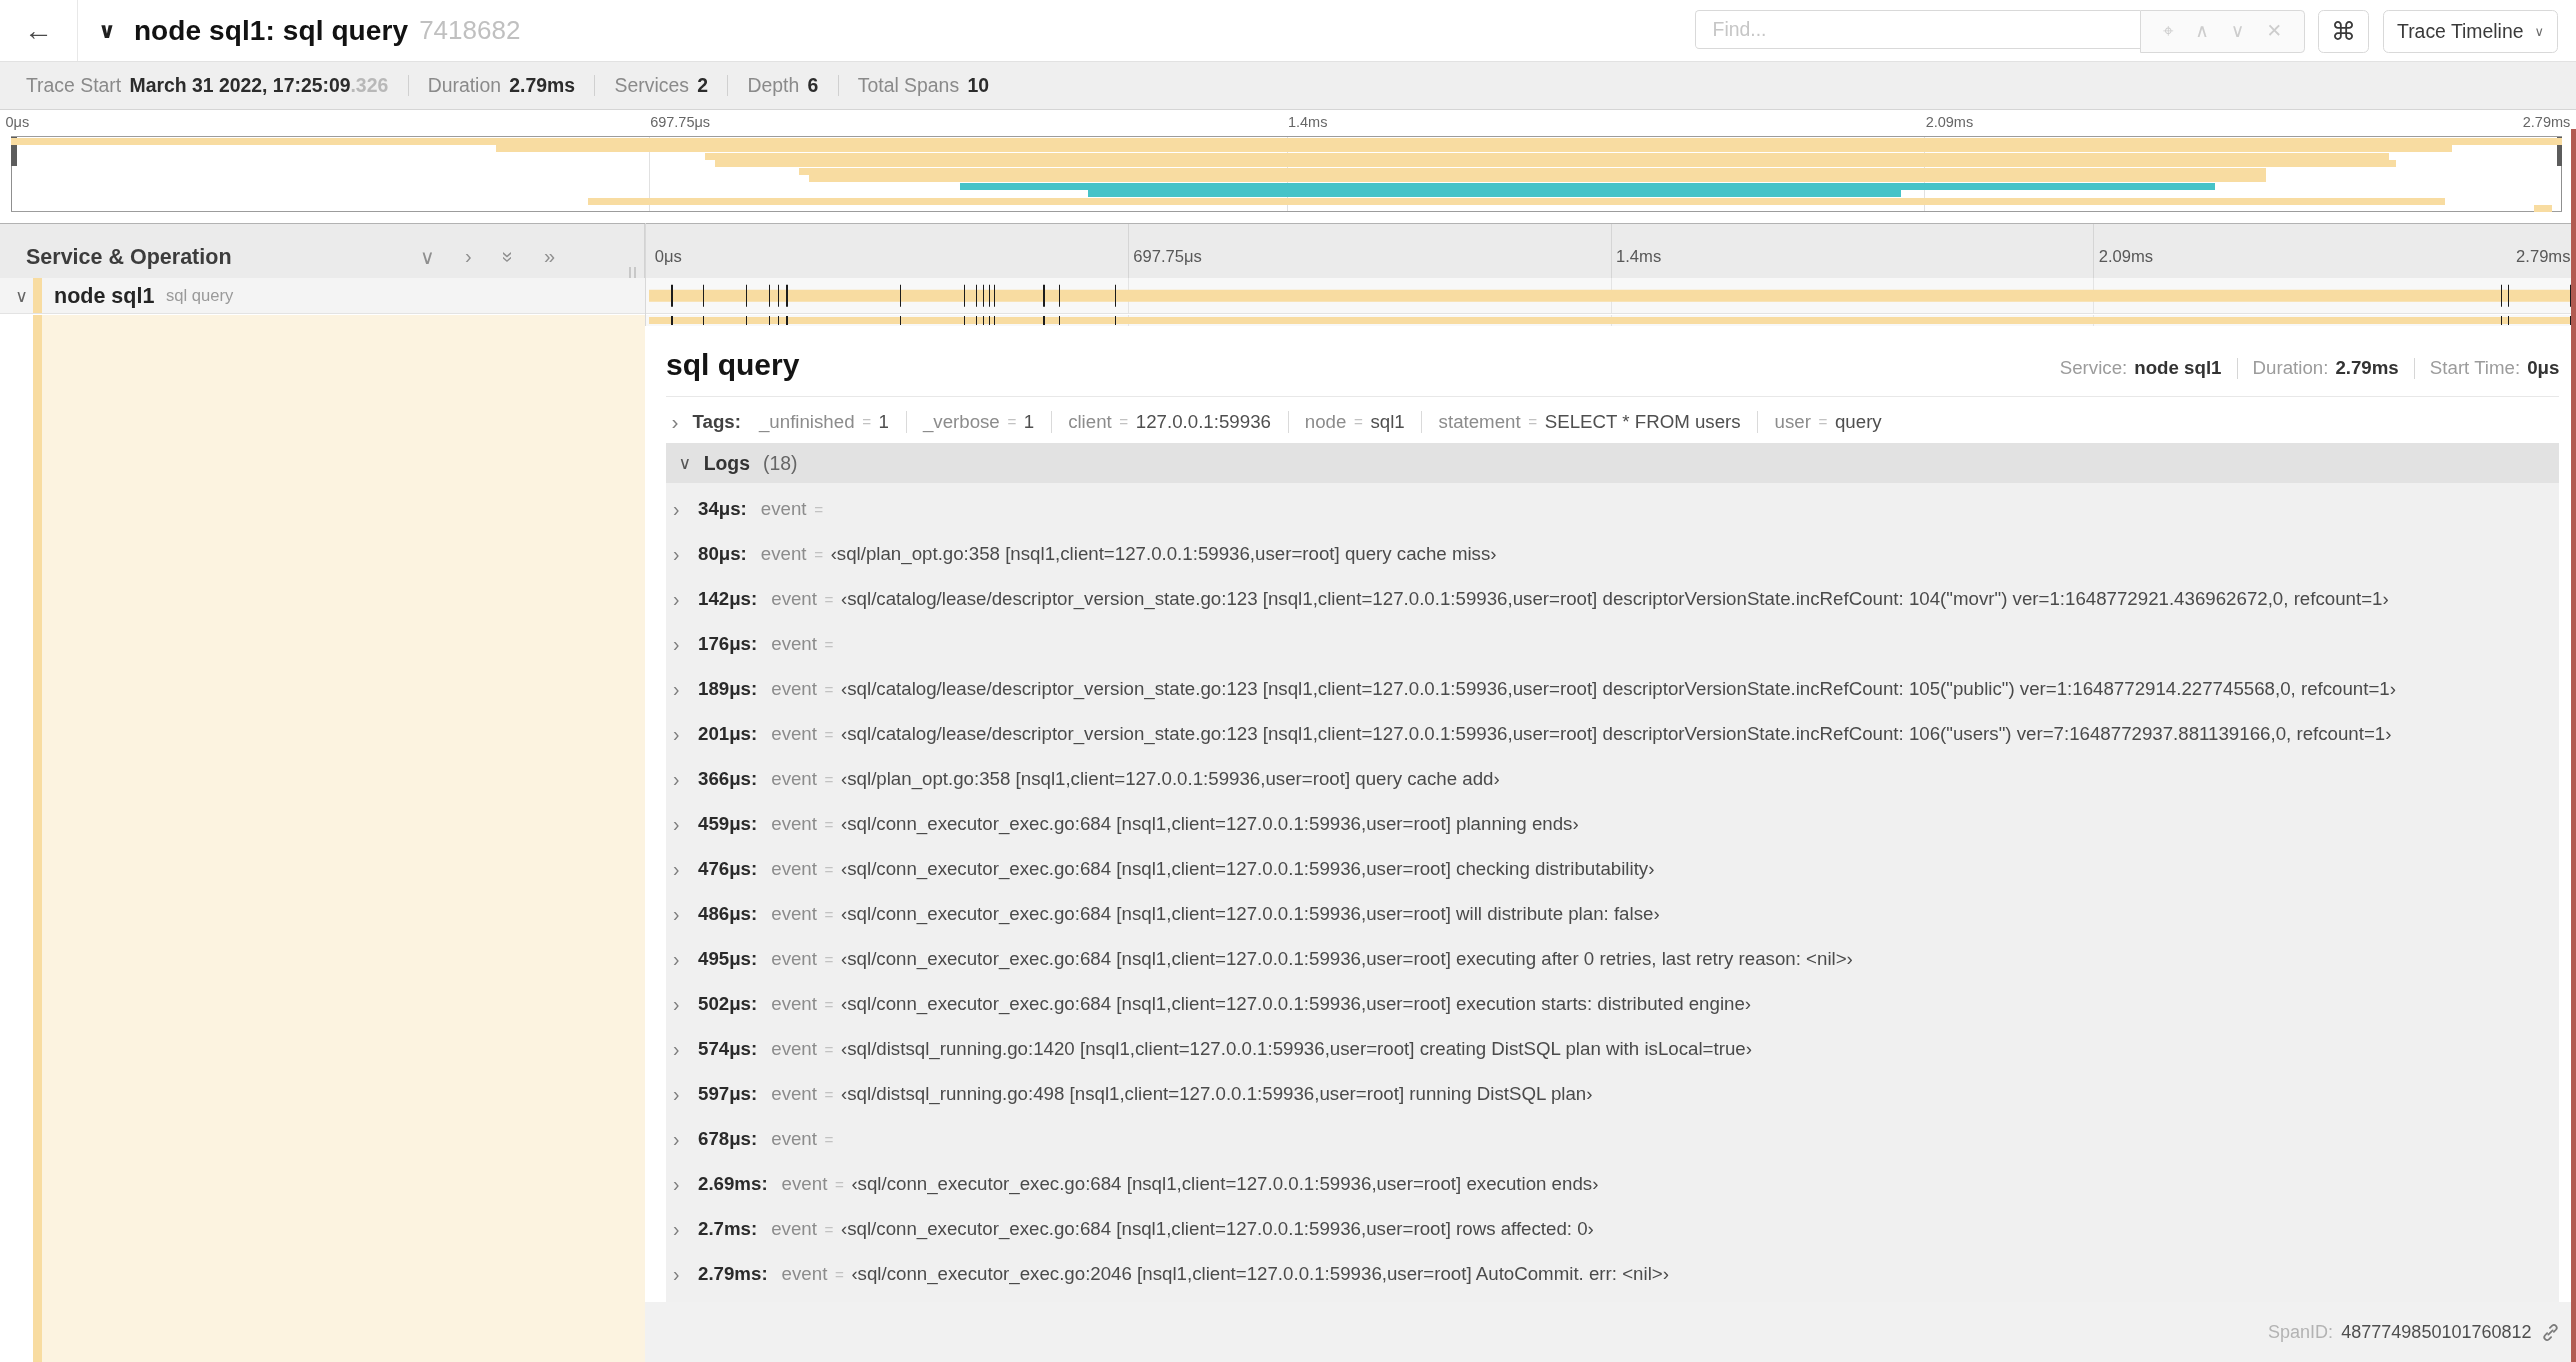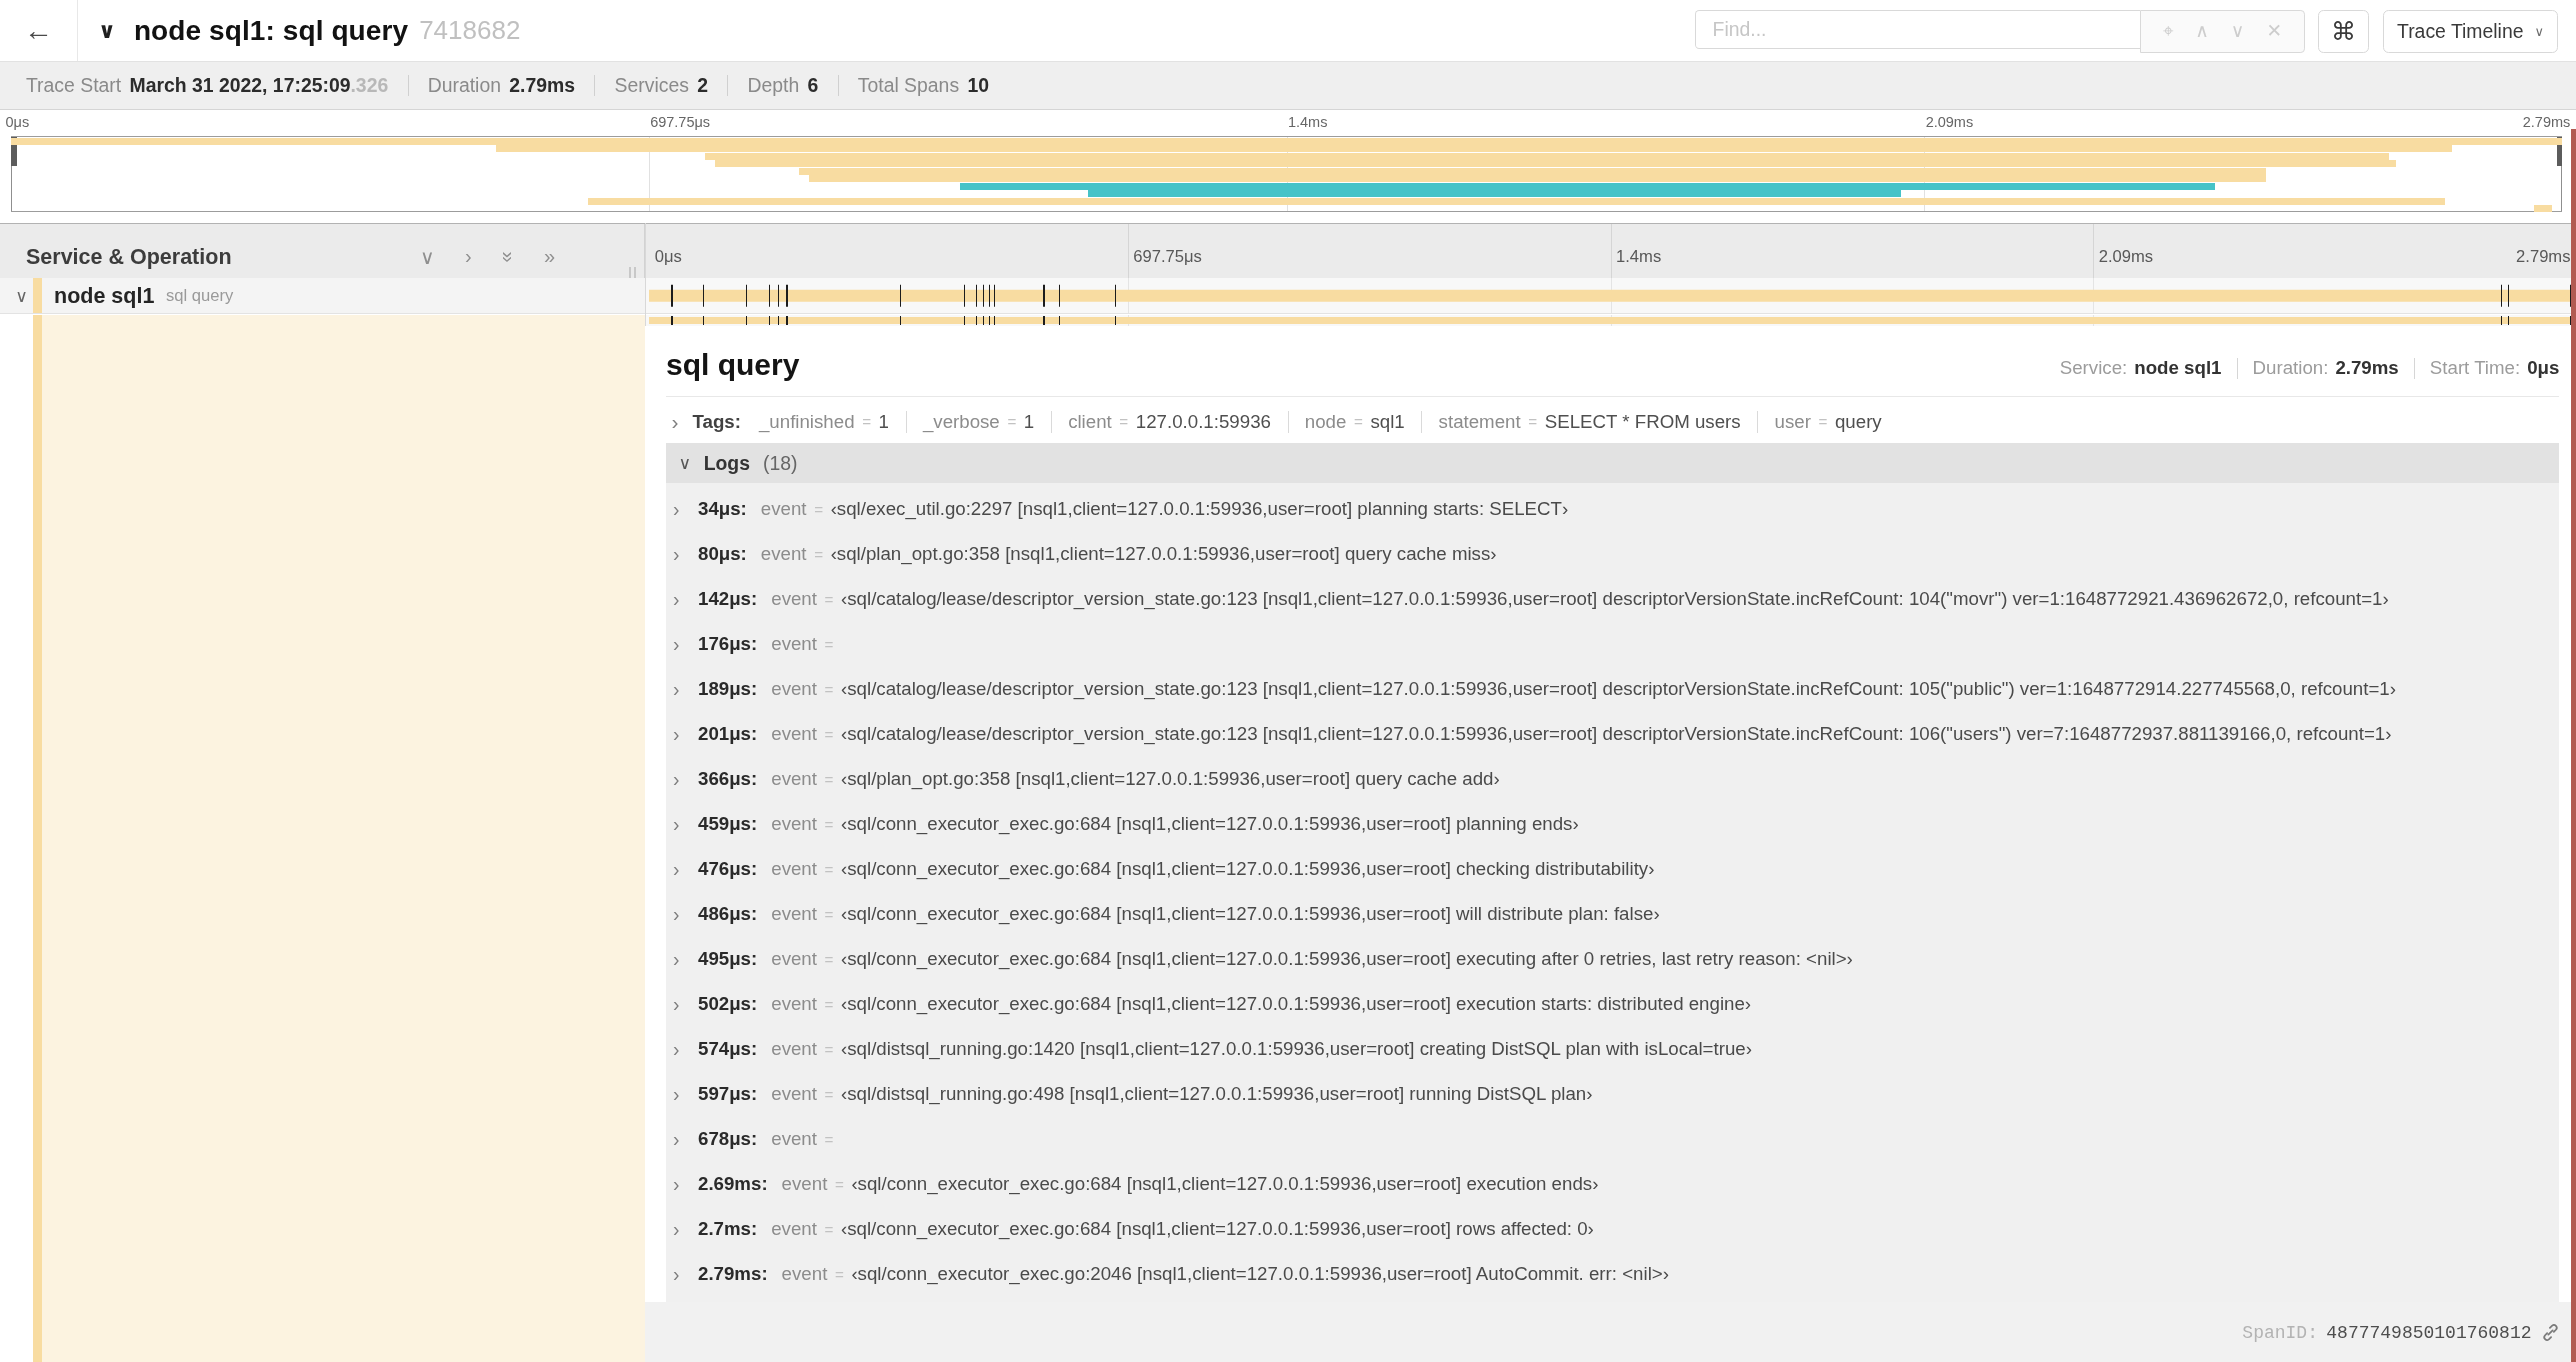--- a/index.html
+++ b/index.html
@@ -92,21 +92,21 @@
   .logs-count { color:#666; }
   .logs-list { background:#f0f0f0; padding:3.5px 0 0 7px; }
   .log-row { height:45px; display:flex; align-items:center; font-size:18.7px; cursor:pointer; }
   .log-chevron { color:#7d7d7d; font-size:19.4px; width:25px; }
   .log-time { font-weight:bold; color:#2a2a2a; margin-right:14px; white-space:nowrap; }
   .log-key { color:#8c8c8c; margin-right:7.6px; }
   .log-eq { color:#c2c2c2; font-size:15.2px; margin-right:7.6px; }
   .log-val { color:#4a4a4a; white-space:nowrap; }
   .logs-note { font-size:15.2px; color:#9e9e9e; padding:8.3px 0 9.7px 1.4px;font-weight:bold; }
   
-  .footer-bar { position:absolute; left:645px; right:0; bottom:0; height:61px; background:#f1f1f1; display:flex; align-items:center; justify-content:flex-end; padding-right:15.2px; font-size:18px; gap:8.3px;font-family:Liberation Mono, monospace; }
+  .footer-bar { position:absolute; left:645px; right:0; bottom:0; height:61px; background:#f1f1f1; display:flex; align-items:center; justify-content:flex-end; padding-right:15.2px; font-size:18px; gap:8.3px; }
   .spanid-label { color:#b3b3b3; }
   .spanid-value { color:#4e4e4e; }
   .link-icon { cursor:pointer; display:flex; align-items:center; }
   
   .scrollbar { position:absolute; right:0; top:129px; bottom:0; width:4.8px; background:#b25b52; }
 </style>
 </head>
 <body>
 
 <div class="topbar">
@@ -328,21 +328,20 @@
       <span class="logs-chevron">∨</span>
       <span class="logs-label">Logs</span>
       <span class="logs-count">(18)</span>
     </div>
     <div class="logs-list" id="logsList">
         <div class="log-row">
           <span class="log-chevron">›</span>
           <span class="log-time">34μs:</span>
           <span class="log-key">event</span>
           <span class="log-eq">=</span>
-          <span class="log-val">‹sql/exec_util.go:2297 [nsql1,client=127.0.0.1:59936,user=root] planning starts: SELECT›</span>
         </div>
         <div class="log-row">
           <span class="log-chevron">›</span>
           <span class="log-time">80μs:</span>
           <span class="log-key">event</span>
           <span class="log-eq">=</span>
           <span class="log-val">‹sql/plan_opt.go:358 [nsql1,client=127.0.0.1:59936,user=root] query cache miss›</span>
         </div>
         <div class="log-row">
           <span class="log-chevron">›</span>

